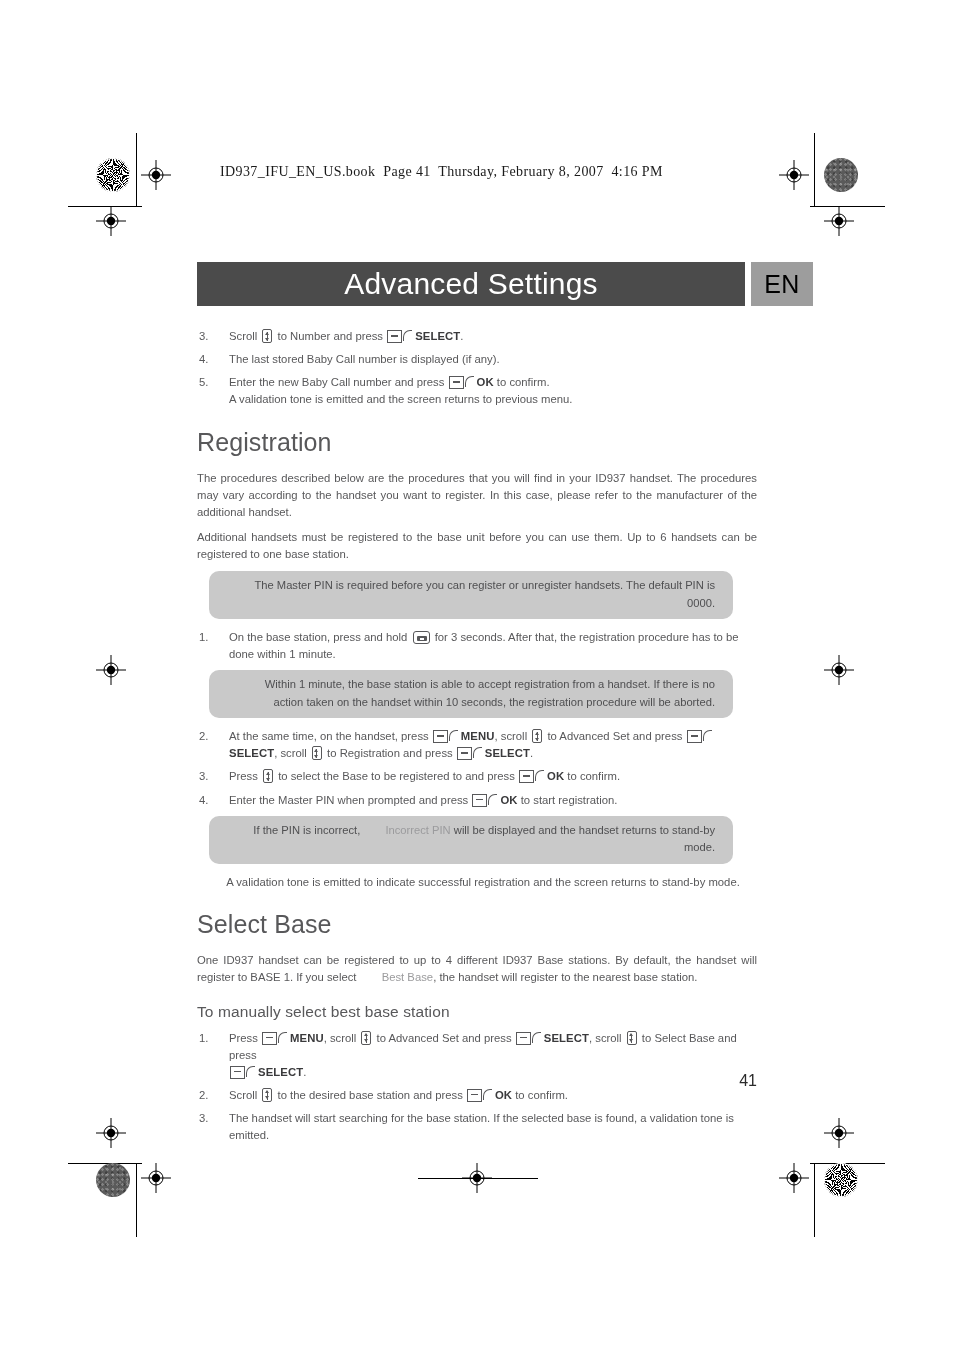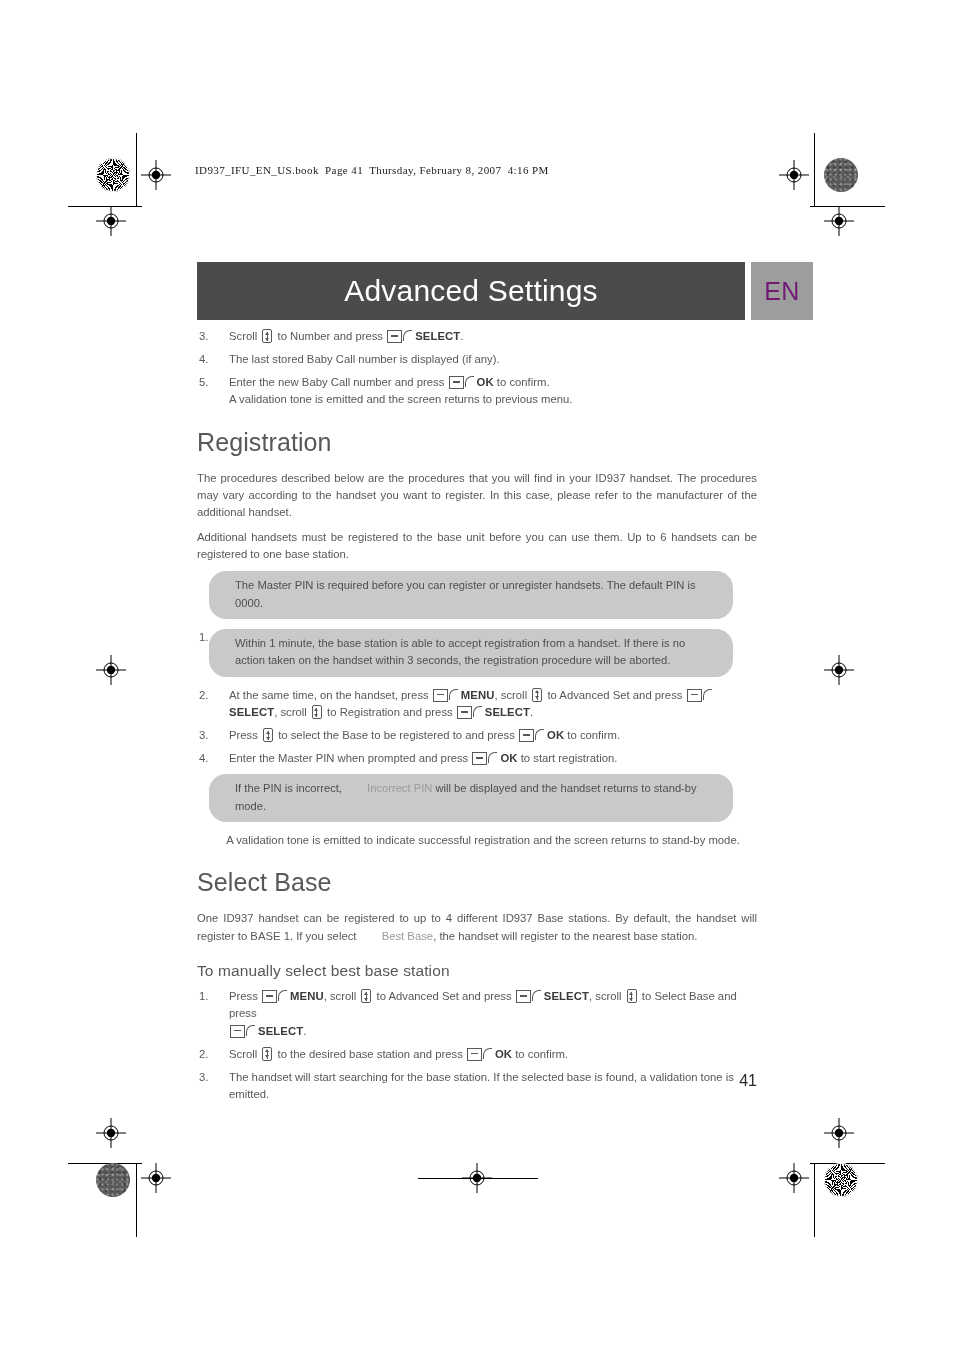--- a/index.html
+++ b/index.html
@@ -31,52 +31,52 @@
     background:#5a5a5a;
     background-image:
       radial-gradient(circle at 30% 30%, rgba(255,255,255,.25) 1px, transparent 1.5px),
       radial-gradient(circle at 70% 60%, rgba(0,0,0,.3) 1px, transparent 1.5px),
       radial-gradient(circle at 45% 75%, rgba(255,255,255,.2) 1px, transparent 1.5px);
     background-size: 5px 5px, 6px 6px, 7px 7px;
   }
 
   
   .fileinfo {
-    position:absolute; left:195px; top:164px;
+    position:absolute; left:220px; top:164px;
     font-family:"Liberation Serif", serif;
-    font-size:11px; letter-spacing:.4px; color:#1a1a1a;
+    font-size:14px; letter-spacing:.4px; color:#1a1a1a;
     white-space:pre;
   }
 
   
   .page {
     position:absolute; left:0; top:0; width:954px;
   }
   .titlebar-wrap {
     position:absolute; left:197px; top:262px;
-    width:616px; height:58px;
+    width:616px; height:44px;
     display:flex;
   }
   .titlebar {
     flex: 0 0 548px;
     background:#4b4b4b;
     display:flex; align-items:center; justify-content:center;
   }
   .titlebar h1 {
     margin:0;
     font-size:30px; font-weight:400; color:#ffffff;
     letter-spacing:.2px;
   }
   .lang-box {
     flex:1 1 auto; margin-left:6px;
     background:#9d9d9d;
     display:flex; align-items:center; justify-content:center;
   }
   .lang-box span {
-    font-size:25px; color:#701a75; font-weight:400; letter-spacing:.5px;
+    font-size:25px; color:#000000; font-weight:400; letter-spacing:.5px;
   }
 
   .content {
     position:absolute; left:197px; top:328px; width:560px;
     font-size:11.3px; line-height:1.52;
   }
 
   h2.section {
     font-size:25px; font-weight:400; color:#58585a;
     margin: 14px 0 9px 0; letter-spacing:.1px;
@@ -99,28 +99,29 @@
     color:#58585a;
   }
   ol.steps li .num {
     position:absolute; left:2px; top:0; width:22px;
     text-align:left; color:#58585a;
   }
 
   
   .tip {
     background:#c9c9c9;
-    border-radius:17px;
+    border-radius:10px;
     padding:6px 18px 7px 26px;
     margin: 7px 0 10px 12px;
     width: 524px;
     box-sizing: border-box;
     color:#4f4f51;
     font-size:11.2px;
     line-height:1.55;
+    text-align:right;
   }
 
   
   b.key { font-weight:700; color:#3a3a3c; letter-spacing:.1px;text-align:center; }
   span.screen { color:#9b9b9d;margin-left:22px; }
 
   
   .ico { display:inline-block; vertical-align:-3px; }
 
   .ico-softkey { width:26px; height:13px; position:relative; margin:0 2px 0 1px; }
@@ -309,24 +310,24 @@
       </ol>
 
     <h2 class="section">Registration</h2>
     <p class="body">The procedures described below are the procedures that you will find in your ID937 handset. The procedures may vary according to the handset you want to register. In this case, please refer to the manufacturer of the additional handset.</p>
     <p class="body">Additional handsets must be registered to the base unit before you can use them. Up to 6 handsets can be registered to one base station.</p>
 
     <div class="tip">The Master PIN is required before you can register or unregister handsets. The default PIN is 0000.</div>
 
 
     <ol class="steps" id="reg-step-1">
-        <li><span class="num">1.</span></li>
+        <li><span class="num">1.</span><span>On the base station, press and hold <span class="ico ico-page"><span class="glyph"></span></span>   for 3 seconds. After that, the registration procedure has to be done within 1 minute.</span></li>
       </ol>
 
-    <div class="tip">Within 1 minute, the base station is able to accept registration from a handset. If there is no action taken on the handset within 3 seconds, the registration procedure will be aborted.</div>
+    <div class="tip">Within 1 minute, the base station is able to accept registration from a handset. If there is no action taken on the handset within 10 seconds, the registration procedure will be aborted.</div>
 
     <ol class="steps" id="reg-steps-rest">
         <li><span class="num">2.</span><span>At the same time, on the handset, press <span class="ico ico-softkey"><span class="box"></span><span class="dash"></span><span class="hook"></span></span><b class="key">MENU</b>, scroll <span class="ico ico-scroll"><span class="bar"></span><span class="up"></span><span class="dn"></span></span> to Advanced Set and press <span class="ico ico-softkey"><span class="box"></span><span class="dash"></span><span class="hook"></span></span><b class="key">SELECT</b>, scroll <span class="ico ico-scroll"><span class="bar"></span><span class="up"></span><span class="dn"></span></span> to Registration and press <span class="ico ico-softkey"><span class="box"></span><span class="dash"></span><span class="hook"></span></span><b class="key">SELECT</b>.</span></li>
         <li><span class="num">3.</span><span>Press <span class="ico ico-scroll"><span class="bar"></span><span class="up"></span><span class="dn"></span></span> to select the Base to be registered to and press <span class="ico ico-softkey"><span class="box"></span><span class="dash"></span><span class="hook"></span></span><b class="key">OK</b> to confirm.</span></li>
         <li><span class="num">4.</span><span>Enter the Master PIN when prompted and press <span class="ico ico-softkey"><span class="box"></span><span class="dash"></span><span class="hook"></span></span><b class="key">OK</b> to start registration.</span></li>
       </ol>
 
     <div class="tip" id="tip3">If the PIN is incorrect, <span class="screen">Incorrect PIN</span> will be displayed and the handset returns to stand-by mode.</div>
 
     <p class="body nojust" style="margin-left:12px;">A validation tone is emitted to indicate successful registration and the screen returns to stand-by mode.</p>

